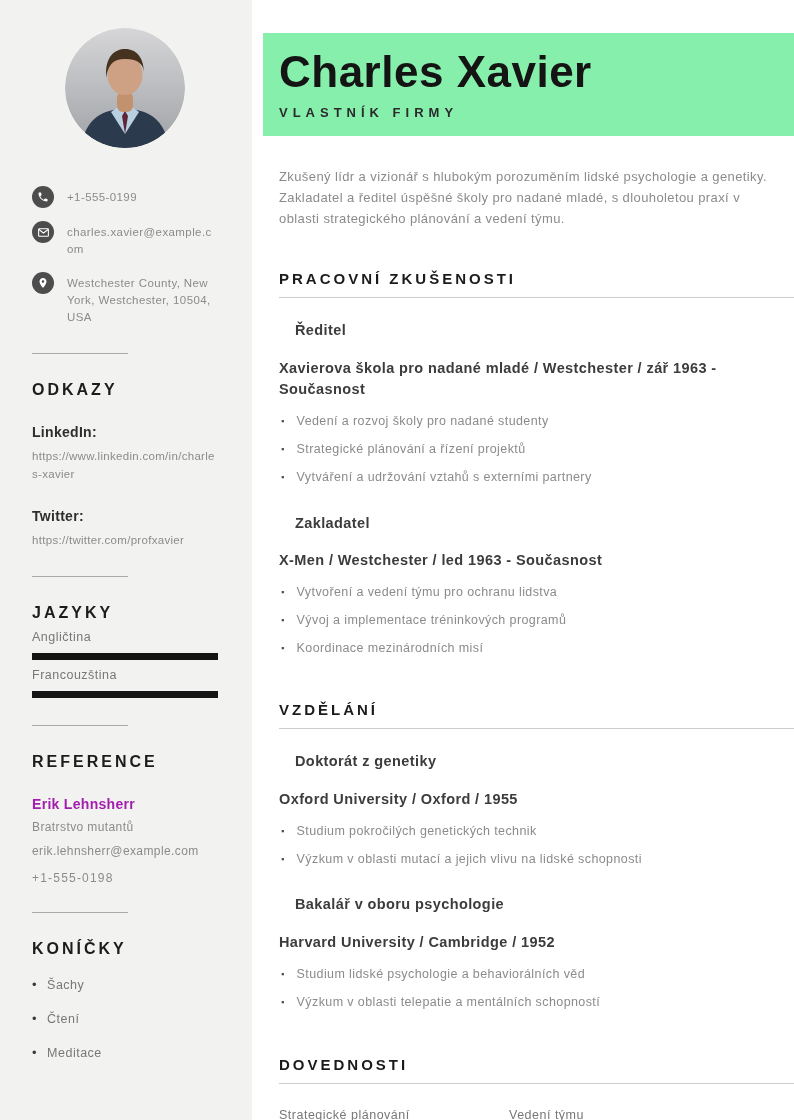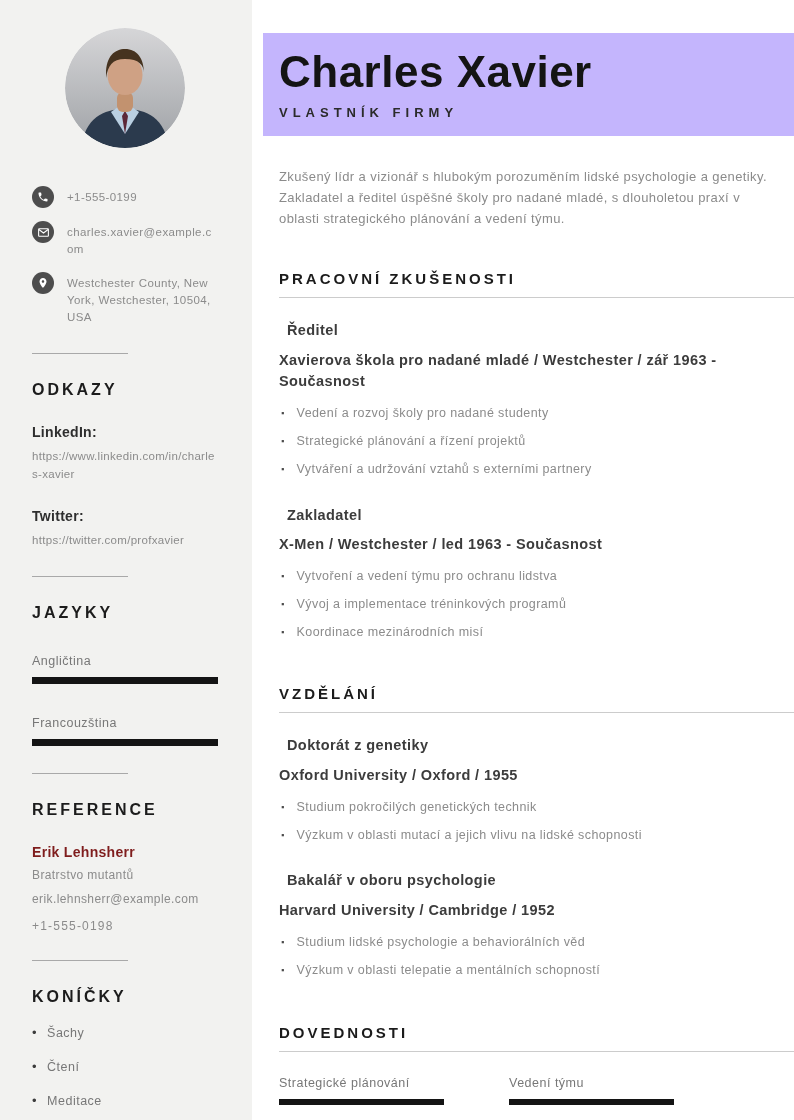--- a/index.html
+++ b/index.html
@@ -22,53 +22,53 @@
   .contact-row{display:flex;gap:13px;margin-bottom:13px;align-items:flex-start;}
   .cicon{width:22px;height:22px;border-radius:50%;background:#4d4d4d;flex:none;
          display:flex;align-items:center;justify-content:center;}
   .cicon svg{display:block;}
   .ctext{font-size:11.5px;color:#8b8b8b;line-height:1.5;letter-spacing:.4px;width:152px;margin-top:3px;}
   .ctext.brk{word-break:break-all;}
   .sdivider{border:none;border-top:1px solid #a9a9a9;width:96px;margin:27px 0 0 0;}
   .side-h{font-size:16px;font-weight:700;letter-spacing:3px;color:#1c1c1c;margin:27px 0 0 0;}
   .link-label{margin-top:25px;font-size:14px;font-weight:700;color:#2e2e2e;letter-spacing:.3px;}
   .link-url{margin-top:8px;font-size:11.5px;color:#8b8b8b;word-break:break-all;line-height:1.5;letter-spacing:.3px;cursor:pointer;}
-  .lang-item{margin-top:32px;}
+  .lang-item{margin-top:8px;}
   .lang-label{font-size:12.5px;color:#777;letter-spacing:.5px;}
   .lang-bar{height:7px;background:#141414;margin-top:9px;}
-  .ref-name{margin-top:25px;font-size:14px;font-weight:700;color:#7f1d1d;letter-spacing:.3px;}
+  .ref-name{margin-top:25px;font-size:14px;font-weight:700;color:#a21caf;letter-spacing:.3px;}
   .ref-line{margin-top:7px;font-size:12px;color:#8b8b8b;letter-spacing:.4px;line-height:1.45;}
   .ref-phone{margin-top:10px;font-size:12px;color:#8b8b8b;letter-spacing:1.2px;}
   .hobby-list{list-style:none;margin:4px 0 0 0;padding:0;}
   .hobby-list li{display:flex;align-items:baseline;gap:10px;margin-top:19px;
                  font-size:12.5px;color:#777;letter-spacing:.5px;}
   .hobby-list li::before{content:"•";color:#3c3c3c;font-size:13px;}
 
   
   .main{position:absolute;left:263px;top:0;width:531px;height:1120px;box-sizing:border-box;}
   .name-band{
-    margin-top:33px;height:103px;background:#c4b5fd;
+    margin-top:33px;height:103px;background:#86efac;
     display:flex;flex-direction:column;justify-content:center;
     padding-left:16px;box-sizing:border-box;
   }
   .person-name{margin:0;font-size:44px;font-weight:700;color:#141414;letter-spacing:.5px;line-height:1.05;}
   .person-title{margin-top:9px;font-size:13px;font-weight:600;color:#2b2b2b;letter-spacing:5px;}
 
   .sec{margin:0 0 0 16px;}
   .sec-about{margin-top:30px;}
   .sec-exp{margin-top:41px;}
   .sec-edu{margin-top:44px;}
   .sec-skills{margin-top:45px;}
   .sec-head{border-bottom:1px solid #cccccc;padding-bottom:10px;}
   .sec-head h2{margin:0;font-size:15px;font-weight:700;letter-spacing:3px;color:#1b1b1b;}
   .about-text{margin:19px 0 0 0;font-size:13px;color:#8b8b8b;line-height:1.62;letter-spacing:.4px;width:502px;}
 
   .job{margin-top:22px;}
   .job + .job{margin-top:27px;}
-  .job-title{margin:8px;font-size:14.5px;font-weight:600;color:#3c3c3c;letter-spacing:.4px;line-height:1.5;}
+  .job-title{margin:16px;font-size:14.5px;font-weight:600;color:#3c3c3c;letter-spacing:.4px;line-height:1.5;}
   .job-meta{font-size:14.5px;font-weight:600;color:#3c3c3c;letter-spacing:.4px;line-height:1.45;width:468px;}
   .blist{list-style:none;margin:13px 0 0 0;padding:0;}
   .blist li{display:flex;margin-top:11px;font-size:12.5px;color:#8b8b8b;letter-spacing:.4px;line-height:1.35;}
   .blist li::before{content:"▪";font-size:9px;color:#4a4a4a;margin:2px 12px 0 2px;flex:none;}
 
   .skills-grid{margin-top:24px;display:grid;grid-template-columns:165px 165px;column-gap:65px;row-gap:17px;}
   .skill-label{font-size:12.5px;color:#777;letter-spacing:.5px;}
   .skill-bar{height:6px;background:#141414;margin-top:9px;}
 </style>
 </head>

